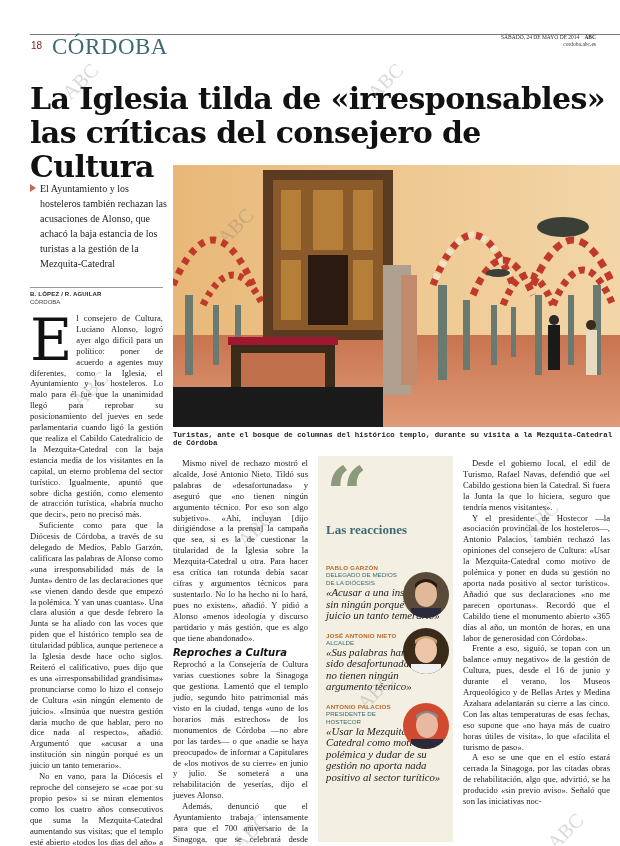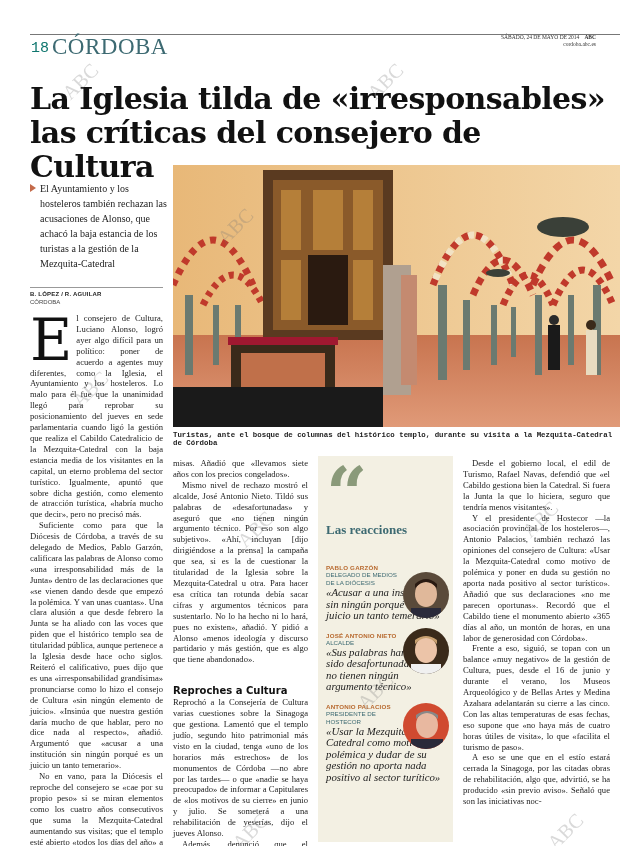--- a/index.html
+++ b/index.html
@@ -1,20 +1,20 @@
 <!DOCTYPE html>
 <html><head>
 <meta charset="utf-8">
 <style>
   * { box-sizing: border-box; margin: 0; padding: 0; }
   html, body { width: 620px; height: 846px; background: #ffffff; overflow: hidden; }
   body { position: relative; font-family: "DejaVu Serif", serif; color: #1a1a1a; }
 
   .topline { position: absolute; left: 30px; right: 0; top: 34px; height: 1px; background: #777; }
-  .page-num { position: absolute; left: 31px; top: 40px; font-family: Liberation Mono, monospace; font-size: 15px; color: #0f766e; }
+  .page-num { position: absolute; left: 31px; top: 40px; font-family: Liberation Sans, sans-serif; font-size: 10px; color: #7f1d1d; }
   .section { position: absolute; left: 52px; top: 34px; font-family: "Liberation Serif", serif; font-size: 23px; color: #3d6a72; letter-spacing: 0.5px; }
   .dateline { position: absolute; right: 24px; top: 34px; text-align: right; font-family: "Liberation Serif", serif; font-size: 5.5px; line-height: 7px; color: #333; }
   .dateline .abc { font-weight: bold; margin-left: 5px; }
 
   .headline { position: absolute; left: 30px; top: 82px; width: 580px; font-family: "DejaVu Serif", serif; font-weight: bold; font-size: 30px; line-height: 34px; color: #111; letter-spacing: -0.6px; }
 
   .subhead { position: absolute; left: 30px; top: 181px; width: 140px; font-family: "Liberation Serif", serif; font-size: 10px; line-height: 15px; color: #222; padding-left: 10px; }
   .subhead .tri { position: absolute; left: 0; top: 3px; width: 0; height: 0; border-top: 4px solid transparent; border-bottom: 4px solid transparent; border-left: 6px solid #c46a4a; }
 
   .byline-rule { position: absolute; left: 30px; top: 287px; width: 133px; height: 1px; background: #999; }
@@ -23,21 +23,21 @@
 
   .col { position: absolute; font-family: "Liberation Serif", serif; font-size: 8.6px; line-height: 10.9px; color: #222; text-align: justify; hyphens: auto; }
   .col p { text-indent: 9px; }
   .col p.first { text-indent: 0; }
   .col1 { left: 30px; top: 313px; width: 133px; }
   .col2 { left: 173px; top: 458px; width: 135px; }
   .col4 { left: 463px; top: 458px; width: 147px; }
 
   .dropcap { float: left; font-family: "DejaVu Serif", serif; font-size: 58px; line-height: 46px; height: 50px; margin: 4px 4px 0 0; color: #111; }
 
-  .subtitle2 { font-family: "DejaVu Sans", sans-serif; font-weight: bold; font-size: 10px; color: #111; margin-top: 20px; line-height: 12px; }
+  .subtitle2 { font-family: "DejaVu Sans", sans-serif; font-weight: bold; font-size: 10px; color: #111; margin-top: 4px; line-height: 12px; font-style: italic; }
 
   .photo { position: absolute; left: 173px; top: 165px; width: 447px; height: 262px; overflow: hidden; background: #d9a060; }
   .caption { position: absolute; left: 173px; top: 431px; width: 447px; font-family: Liberation Mono, monospace; font-weight: bold; font-size: 7.4px; color: #222; }
 
   .sidebar { position: absolute; left: 318px; top: 456px; width: 135px; height: 386px; background: #f3f0e3; padding: 8px 8px; }
   .quote-mark { font-family: "DejaVu Serif", serif; font-size: 72px; line-height: 60px; color: #8a9a7a; height: 50px; font-weight: bold; }
   .sidebar-title { font-family: "Liberation Serif", serif; font-weight: bold; font-size: 13px; color: #3d6a72; margin-top: 8px; margin-bottom: 26px; }
   .reaction { position: relative; margin-bottom: 10px; }
   .r-name { font-family: "Liberation Sans", sans-serif; font-weight: bold; font-size: 6.2px; color: #b86a30; letter-spacing: 0.2px; }
   .r-role { font-family: "Liberation Sans", sans-serif; font-size: 6.2px; color: #3d6a72; line-height: 8px; width: 80px; }
@@ -131,21 +131,20 @@
     <circle cx="381" cy="155" r="5" fill="#2a2a2a"></circle>
     <rect x="413" y="165" width="11" height="45" fill="#e8dcc0"></rect>
     <circle cx="418" cy="160" r="5" fill="#3a2a1a"></circle>
     <ellipse cx="390" cy="62" rx="26" ry="10" fill="#3a4038"></ellipse>
     <ellipse cx="325" cy="108" rx="12" ry="4" fill="#3a4038"></ellipse>
   </svg>
 </div>
 <div class="caption">Turistas, ante el bosque de columnas del histórico templo, durante su visita a la Mezquita-Catedral de Córdoba</div>
 
 <div class="col col2">
-  <p class="first">misas. Añadió que «llevamos siete años con los precios congelados».</p>
   <p>Mismo nivel de rechazo mostró el alcalde, José Antonio Nieto. Tildó sus palabras de «desafortunadas» y aseguró que «no tienen ningún argumento técnico. Por eso son algo subjetivo». «Ahí, incluyan [dijo dirigiéndose a la prensa] la campaña que sea, si es la de cuestionar la titularidad de la Iglesia sobre la Mezquita-Catedral u otra. Para hacer esa crítica tan rotunda debía sacar cifras y argumentos técnicos para sustentarlo. No lo ha hecho ni lo hará, pues no existen», añadió. Y pidió a Alonso «menos ideología y discurso partidario y más gestión, que es algo que tiene abandonado».</p>
   <div class="subtitle2">Reproches a Cultura</div>
   <p class="first">Reprochó a la Consejería de Cultura varias cuestiones sobre la Sinagoga que gestiona. Lamentó que el templo judío, segundo hito patrimonial más visto en la ciudad, tenga «uno de los horarios más estrechos» de los monumentos de Córdoba —no abre por las tardes— o que «nadie se haya preocupado» de informar a Capitulares de «los motivos de su cierre» en junio y julio. Se someterá a una rehabilitación de yeserías, dijo el jueves Alonso.</p>
   <p>Además, denunció que el Ayuntamiento trabaja intensamente para que el 700 aniversario de la Sinagoga, que se celebrará desde septiembre, sea un «gran evento» turístico, pero «Cultura no se ha preocupado nada» de esta efeméride. Contrapuso la «implica-</p>
 </div>
 
 <div class="sidebar">
   <div class="quote-mark">“</div>
   <div class="sidebar-title">Las reacciones</div>
 

